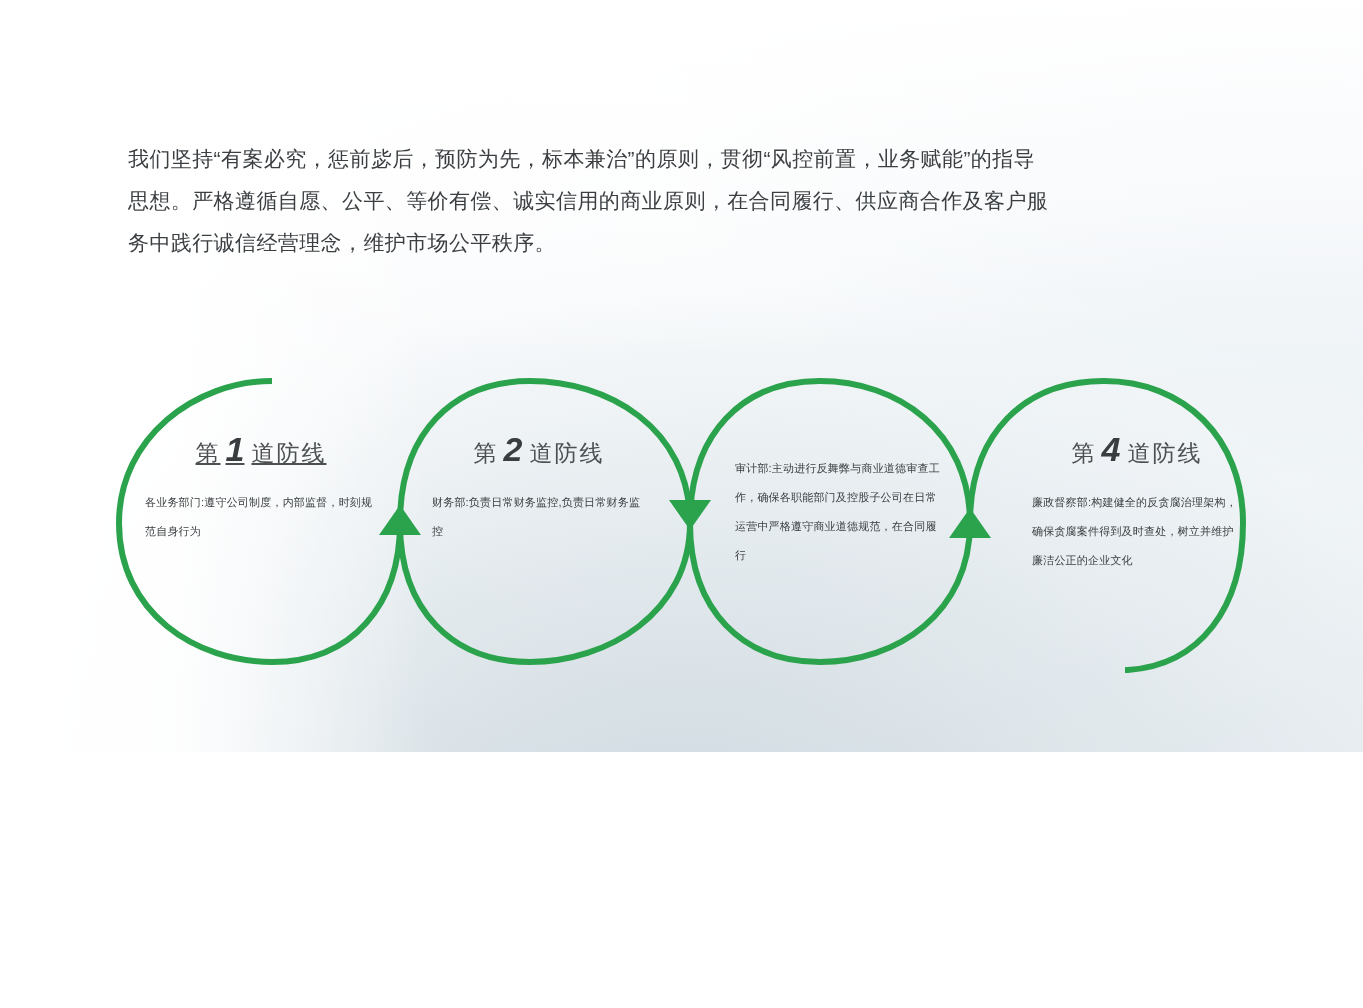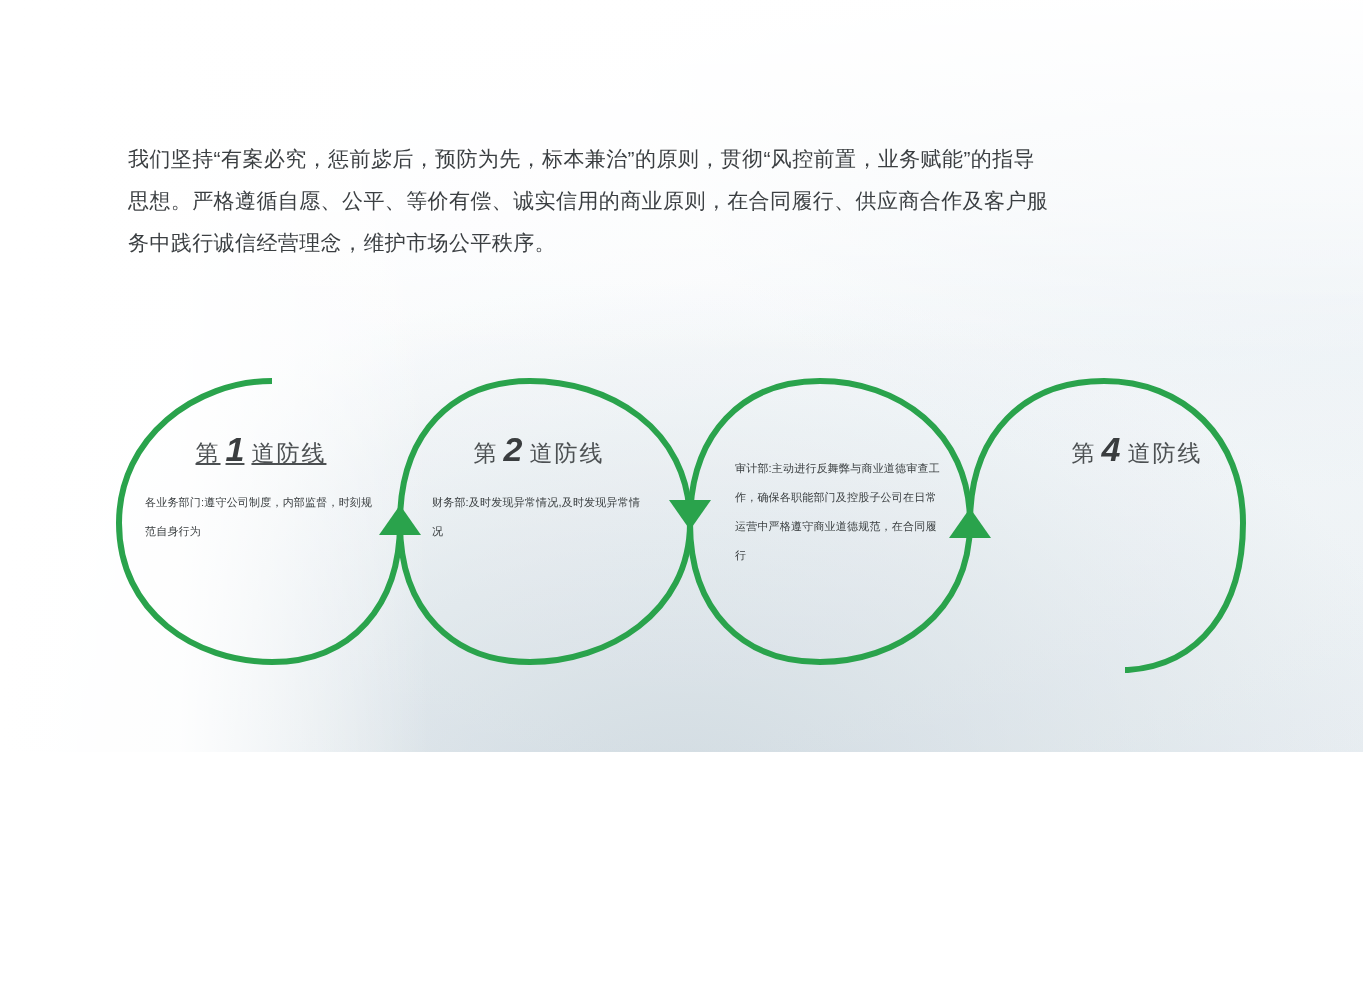--- a/index.html
+++ b/index.html
@@ -225,24 +225,25 @@
     </g>
   </svg>
 
   <div class="node n1">
     <div class="node-title"><span>第</span><span class="num">1</span><span>道防线</span></div>
     <div class="node-body">各业务部门:遵守公司制度，内部监督，时刻规范自身行为</div>
   </div>
 
   <div class="node n2">
     <div class="node-title"><span>第</span><span class="num">2</span><span>道防线</span></div>
-    <div class="node-body">财务部:及时发现异常情况,及时发现异常情况</div>
+    <div class="node-body">财务部:负责日常财务监控,负责日常财务监控</div>
   </div>
 
   <div class="node n3">
     <div class="node-body">审计部:主动进行反舞弊与商业道德审查工作，确保各职能部门及控股子公司在日常运营中严格遵守商业道德规范，在合同履行</div>
   </div>
 
   <div class="node n4">
     <div class="node-title"><span>第</span><span class="num">4</span><span>道防线</span></div>
+    <div class="node-body">廉政督察部:构建健全的反贪腐治理架构，确保贪腐案件得到及时查处，树立并维护廉洁公正的企业文化</div>
   </div>
 
 </div>
 
 </body></html>

